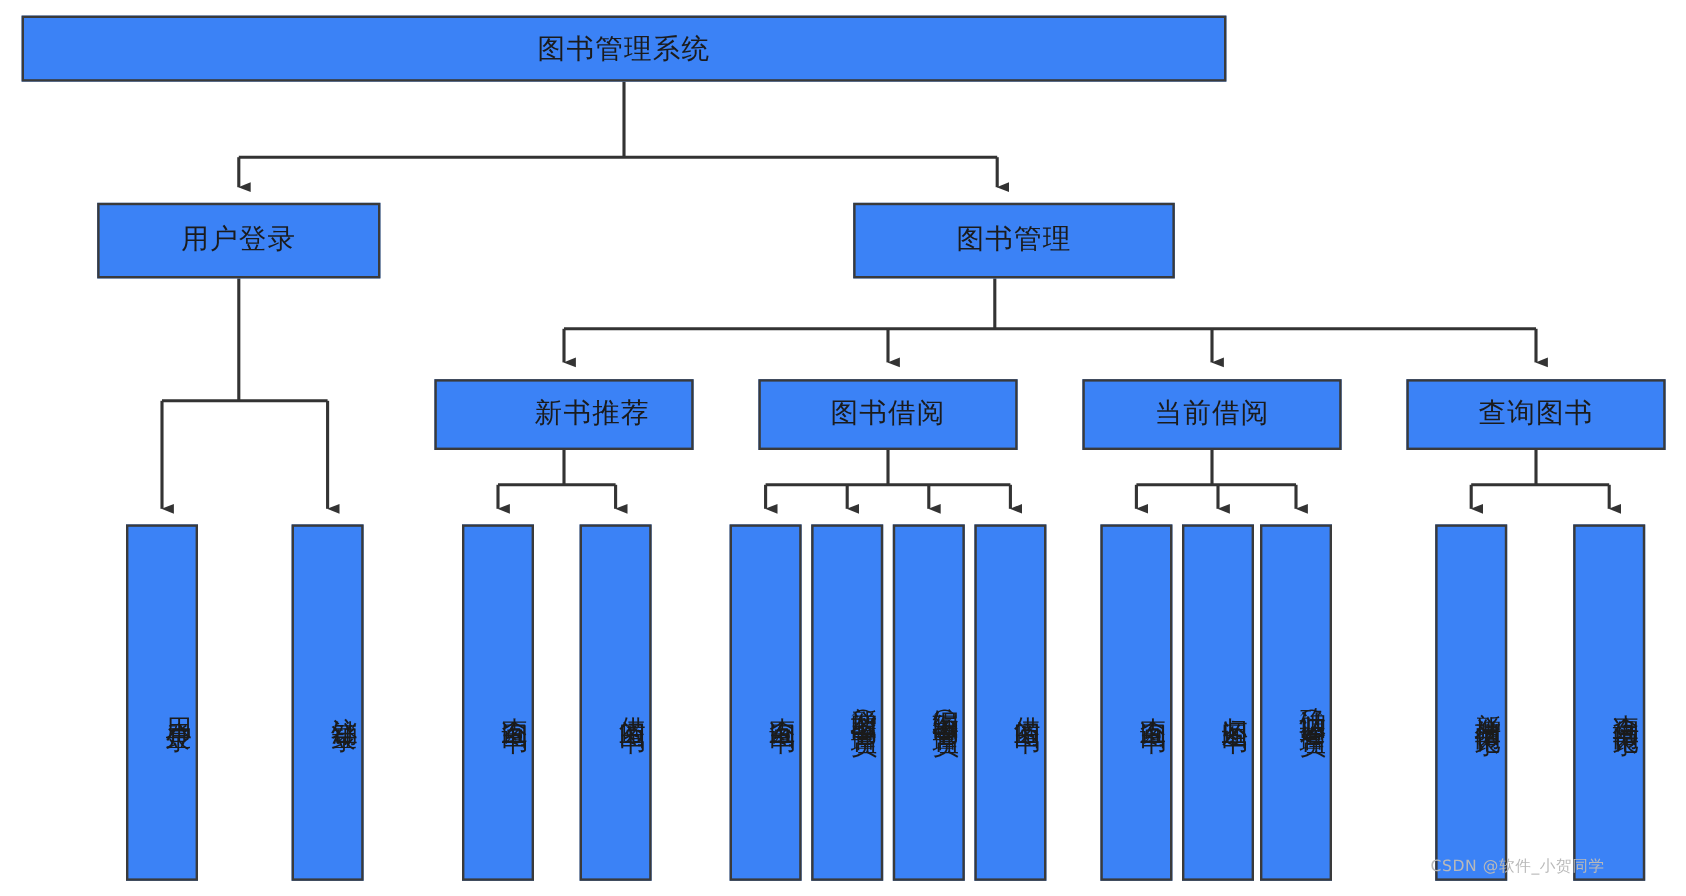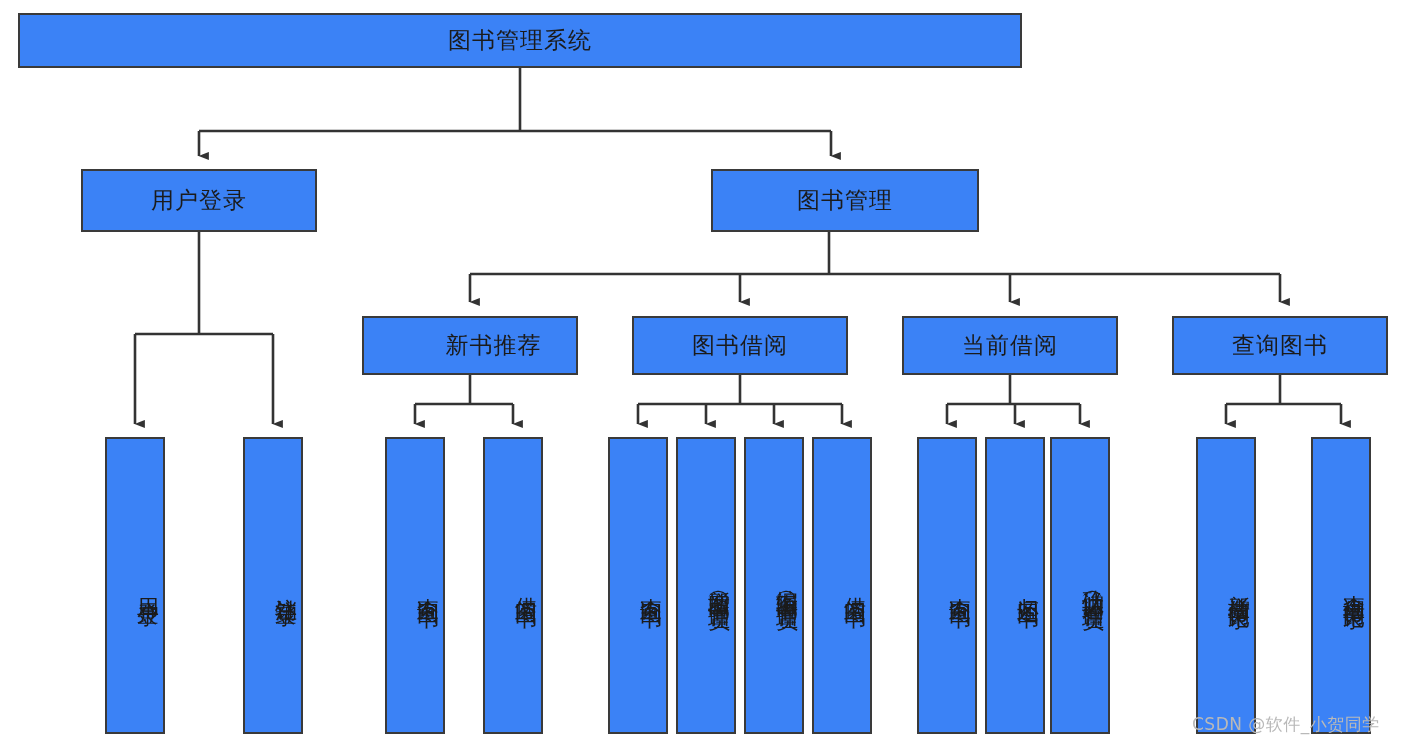--- a/index.html
+++ b/index.html
@@ -47,21 +47,21 @@
     line-height:1.32;
     letter-spacing:3px;
     padding-top:6px;
     padding-bottom:6px;
     align-items:flex-start;
     justify-content:center;
   }
   .watermark{
     position:absolute;
     left:1192px;top:713px;
-    font-size:17px;
+    font-size:13px;
     color:#b9b9b9;
     letter-spacing:0.5px;
     white-space:nowrap;
     z-index:3;
     font-family:"DejaVu Sans","Liberation Sans",sans-serif;
   }
 </style>
 </head>
 <body>
 

